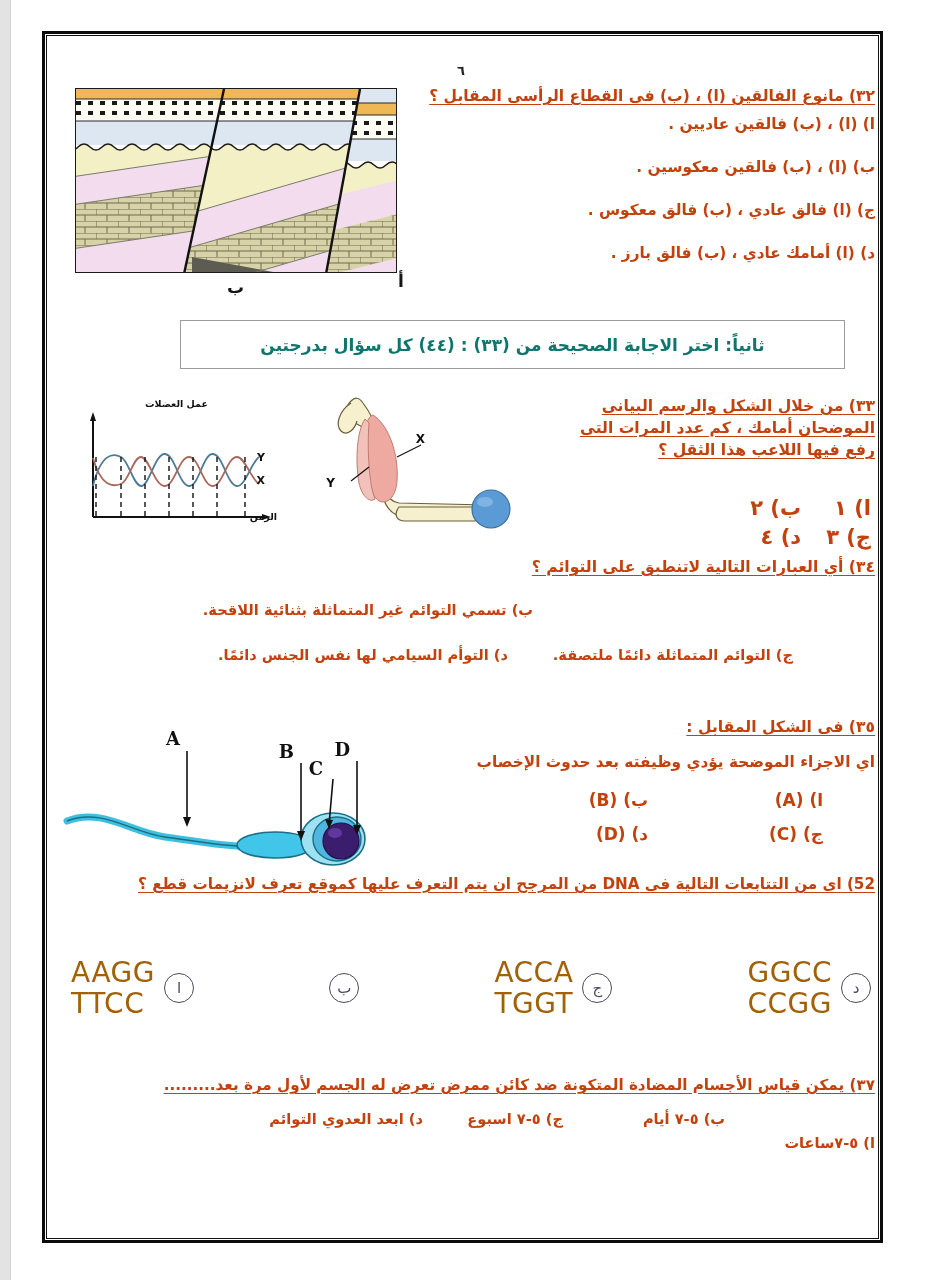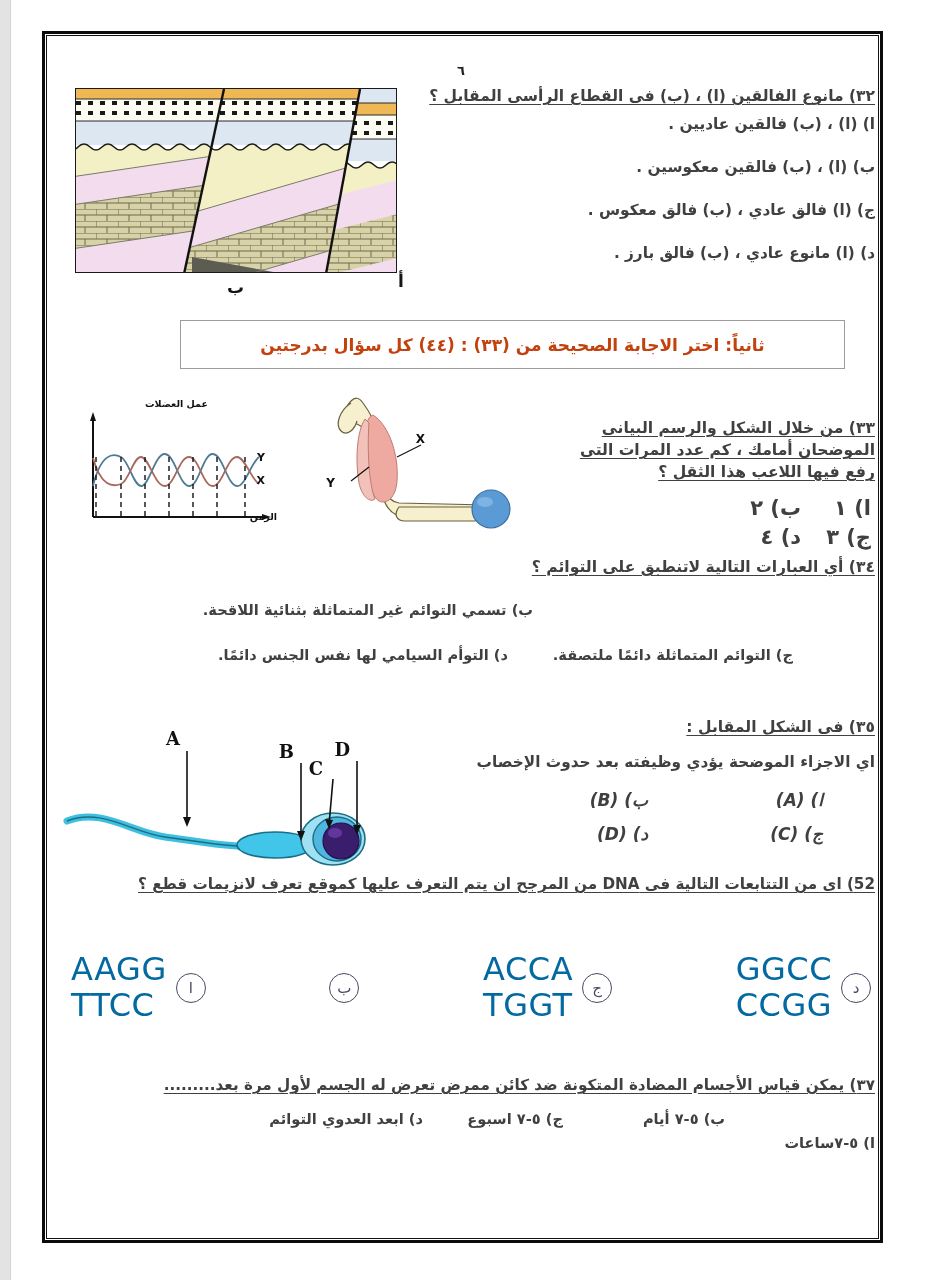--- a/index.html
+++ b/index.html
@@ -48,21 +48,21 @@
   #content {
     position: absolute;
     left: 42px; top: 33px;
     width: 840px; height: 1210px;
   }
 
   .ar {
     font-family: "DejaVu Sans", "Liberation Sans", sans-serif;
     direction: rtl;
     text-align: right;
-    color: #404040;
+    color: #c2410c;
     font-weight: bold;
   }
 
   
   .pagenum {
     position: absolute;
     left: 404px; top: 30px;
     font-size: 13px; color: #222; font-weight: bold;
   }
 
@@ -122,21 +122,20 @@
 
   
   #q33-stem {
     position: absolute;
     right: 18px; top: 362px;
     width: 297px;
     font-size: 15.6px;
     line-height: 1.42;
     text-decoration: underline;
     text-underline-offset: 3px;
-    margin-top: 22px;
   }
   .q33-choice {
     position: absolute;
     font-size: 21px; font-weight: bold; direction: rtl;
   }
   #q33-a { right: 22px;  top: 463px; }
   #q33-b { right: 92px;  top: 463px; }
   #q33-c { right: 22px;  top: 492px; }
   #q33-d { right: 92px;  top: 492px; }
 
@@ -169,21 +168,21 @@
     text-underline-offset: 3px;
   }
   #q35-q {
     position: absolute;
     right: 18px; top: 720px;
     width: 400px;
     font-size: 15.3px;
   }
   .q35-choice {
     position: absolute;
-    font-size: 17px; font-weight: bold; direction: rtl; font-style: italic;
+    font-size: 17px; font-weight: bold; direction: rtl;
   }
   #q35-a { right: 70px;  top: 757px; }
   #q35-b { right: 245px; top: 757px; }
   #q35-c { right: 70px;  top: 791px; }
   #q35-d { right: 245px; top: 791px; }
 
   #sperm { position: absolute; left: 8px; top: 692px; width: 350px; height: 145px; }
 
   
   #q36-stem {
@@ -204,22 +203,22 @@
   }
   .dna-item { display: flex; flex-direction: row; align-items: center; gap: 9px; }
   .dna-circle {
     width: 30px; height: 30px; border-radius: 50%;
     border: 1.6px solid #494963;
     display: flex; align-items: center; justify-content: center;
     font-size: 15px; color: #494963; font-weight: normal;
   }
   .dna-seq {
     font-family: "DejaVu Sans", "Liberation Sans", sans-serif;
-    font-size: 32px; line-height: 1.12;
-    color: #0369a1; direction: ltr; letter-spacing: .5px;
+    font-size: 28px; line-height: 1.12;
+    color: #a16207; direction: ltr; letter-spacing: .5px;
   }
 
   
   #q37-stem {
     position: absolute;
     right: 18px; top: 1043px;
     width: 805px;
     font-size: 15.2px;
     text-decoration: underline;
     text-underline-offset: 3px;
@@ -243,21 +242,21 @@
     <div id="frame-inner"></div>
 
     <div id="content">
 
       <div class="pagenum">٦</div>
 
       <div class="ar" id="q32-stem">٣٢) مانوع الفالقين (ا) ، (ب) فى القطاع الرأسى المقابل ؟</div>
       <div class="ar q32-opt" id="q32-a">ا) (ا) ، (ب) فالقين عاديين .</div>
       <div class="ar q32-opt" id="q32-b">ب) (ا) ، (ب) فالقين معكوسين .</div>
       <div class="ar q32-opt" id="q32-c">ج) (ا) فالق عادي ، (ب) فالق معكوس .</div>
-      <div class="ar q32-opt" id="q32-d">د) (ا) مانوع عادي ، (ب) فالق بارز .</div>
+      <div class="ar q32-opt" id="q32-d">د) (ا) أمامك عادي ، (ب) فالق بارز .</div>
 
       <div id="geo">
         <svg width="322" height="185" viewBox="0 0 322 185" xmlns="http://www.w3.org/2000/svg">
           <defs>
             <pattern id="pdots" width="12" height="10" patternUnits="userSpaceOnUse">
               <rect width="12" height="10" fill="#fdfcf3"></rect>
               <rect x="2" y="2" width="5" height="4" fill="#1a1a1a"></rect>
             </pattern>
             <pattern id="pbrick" width="22" height="12" patternUnits="userSpaceOnUse">
               <rect width="22" height="12" fill="#d8d2a8"></rect>
@@ -323,21 +322,21 @@
 
             <path d="M150 0 L110 185" stroke="#111" stroke-width="2.4" fill="none"></path>
             <path d="M286 0 L252 185" stroke="#111" stroke-width="2.4" fill="none"></path>
           </g>
         </svg>
       </div>
       <div class="geo-label" id="geo-label-b">ب</div>
       <div class="geo-label" id="geo-label-a">أ</div>
 
       <div id="redbox">
-        <span class="ar" id="redbox-text" style="color:#c2410c">ثانياً: اختر الاجابة الصحيحة من (٣٣) : (٤٤)   كل سؤال بدرجتين</span>
+        <span class="ar" id="redbox-text" style="color:#0f766e">ثانياً: اختر الاجابة الصحيحة من (٣٣) : (٤٤)   كل سؤال بدرجتين</span>
       </div>
 
       <div class="ar" id="q33-stem">٣٣) من خلال الشكل والرسم البيانى الموضحان أمامك ، كم عدد المرات التى رفع فيها اللاعب هذا الثقل ؟</div>
       <div class="ar q33-choice" id="q33-a">
         <span>ا)</span>
         <span>١</span>
       </div>
       <div class="ar q33-choice" id="q33-b">
         <span>ب)</span>
         <span>٢</span>

